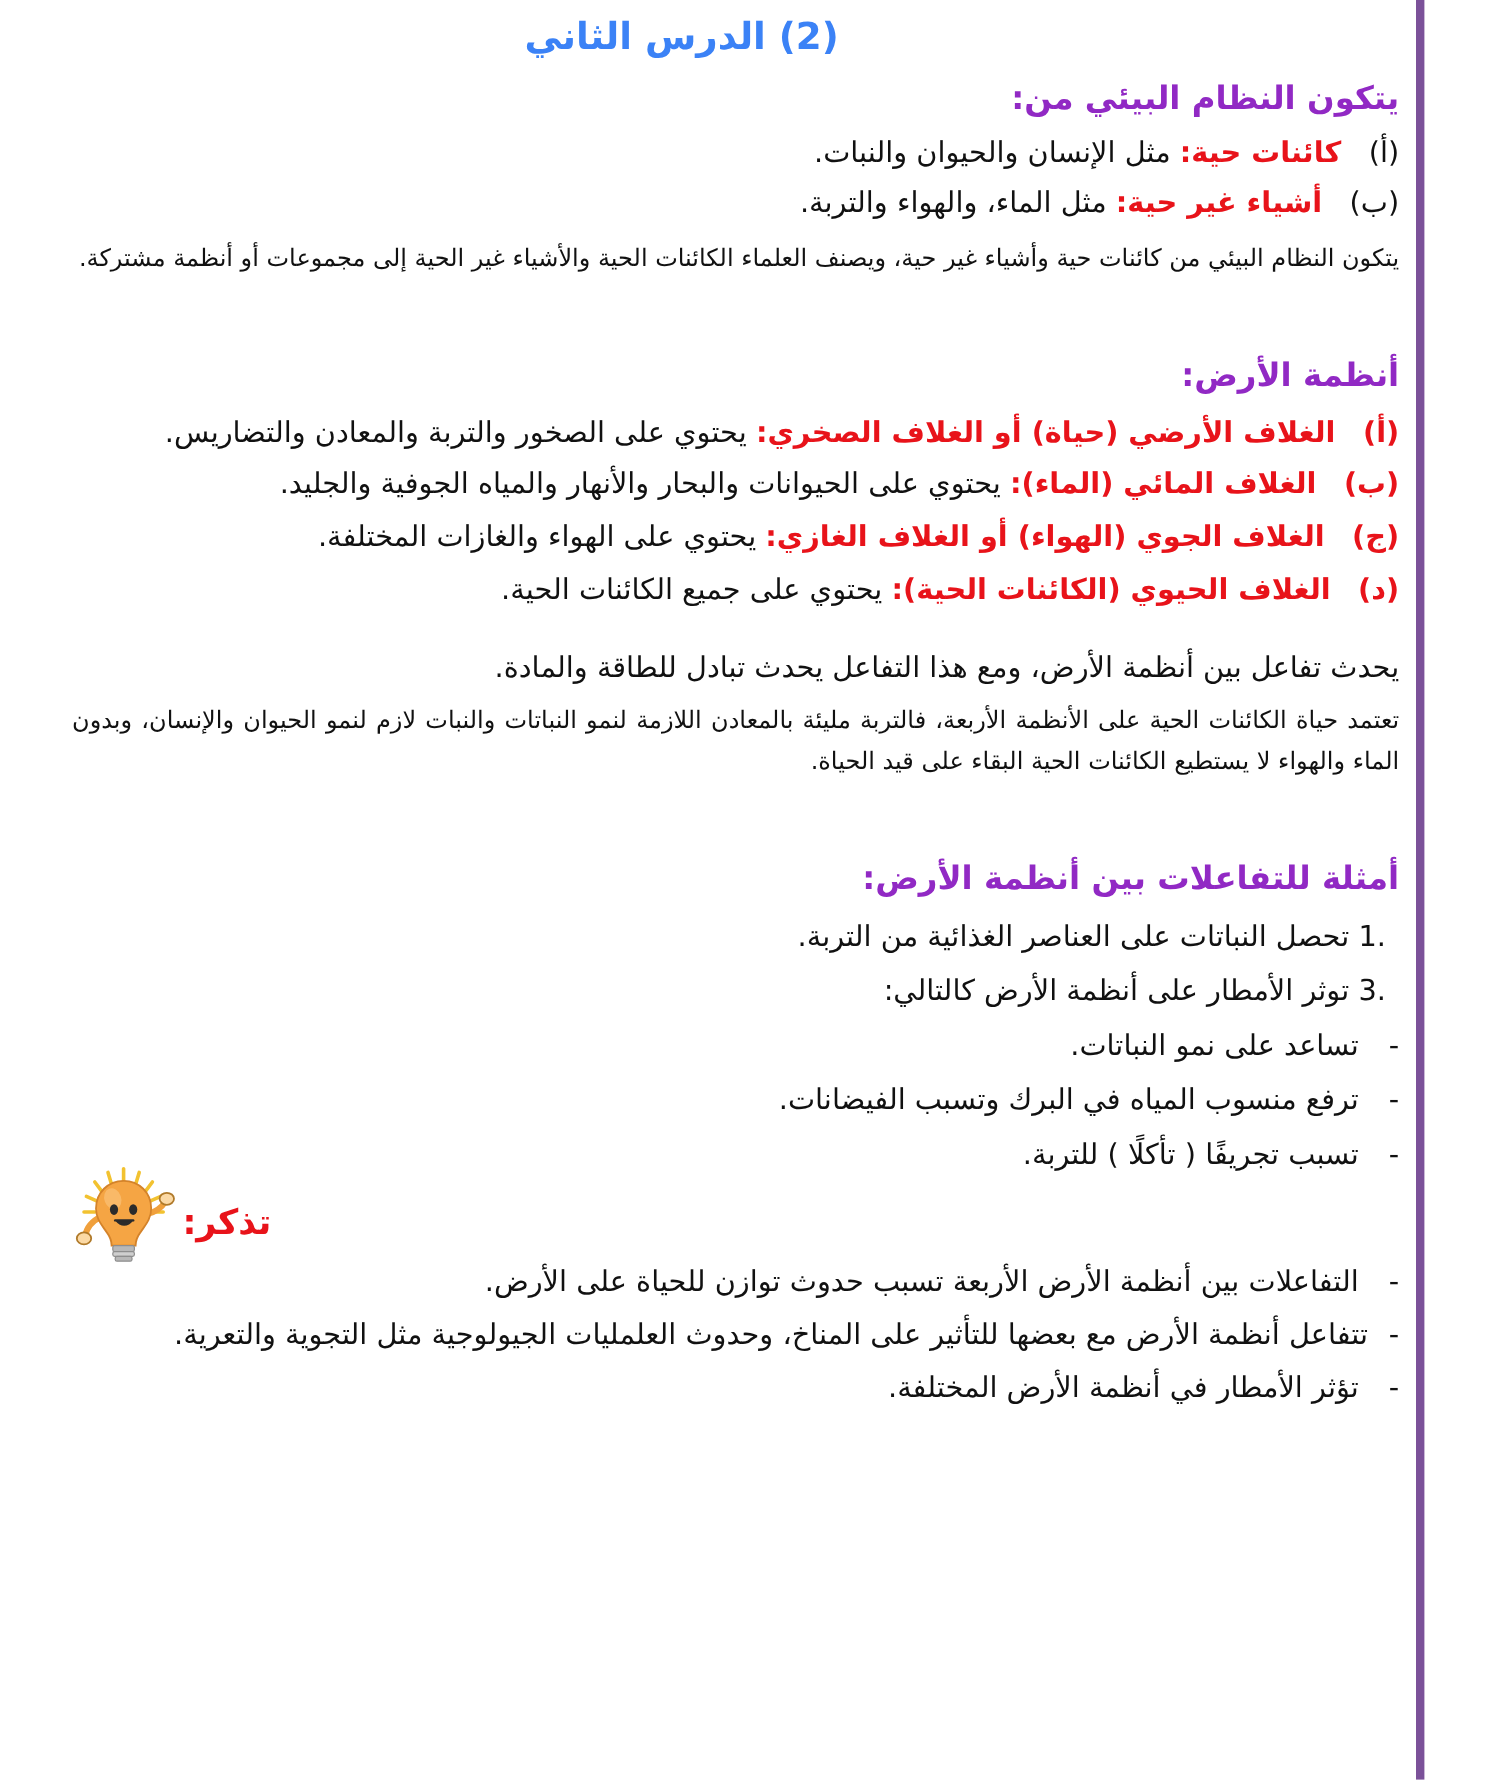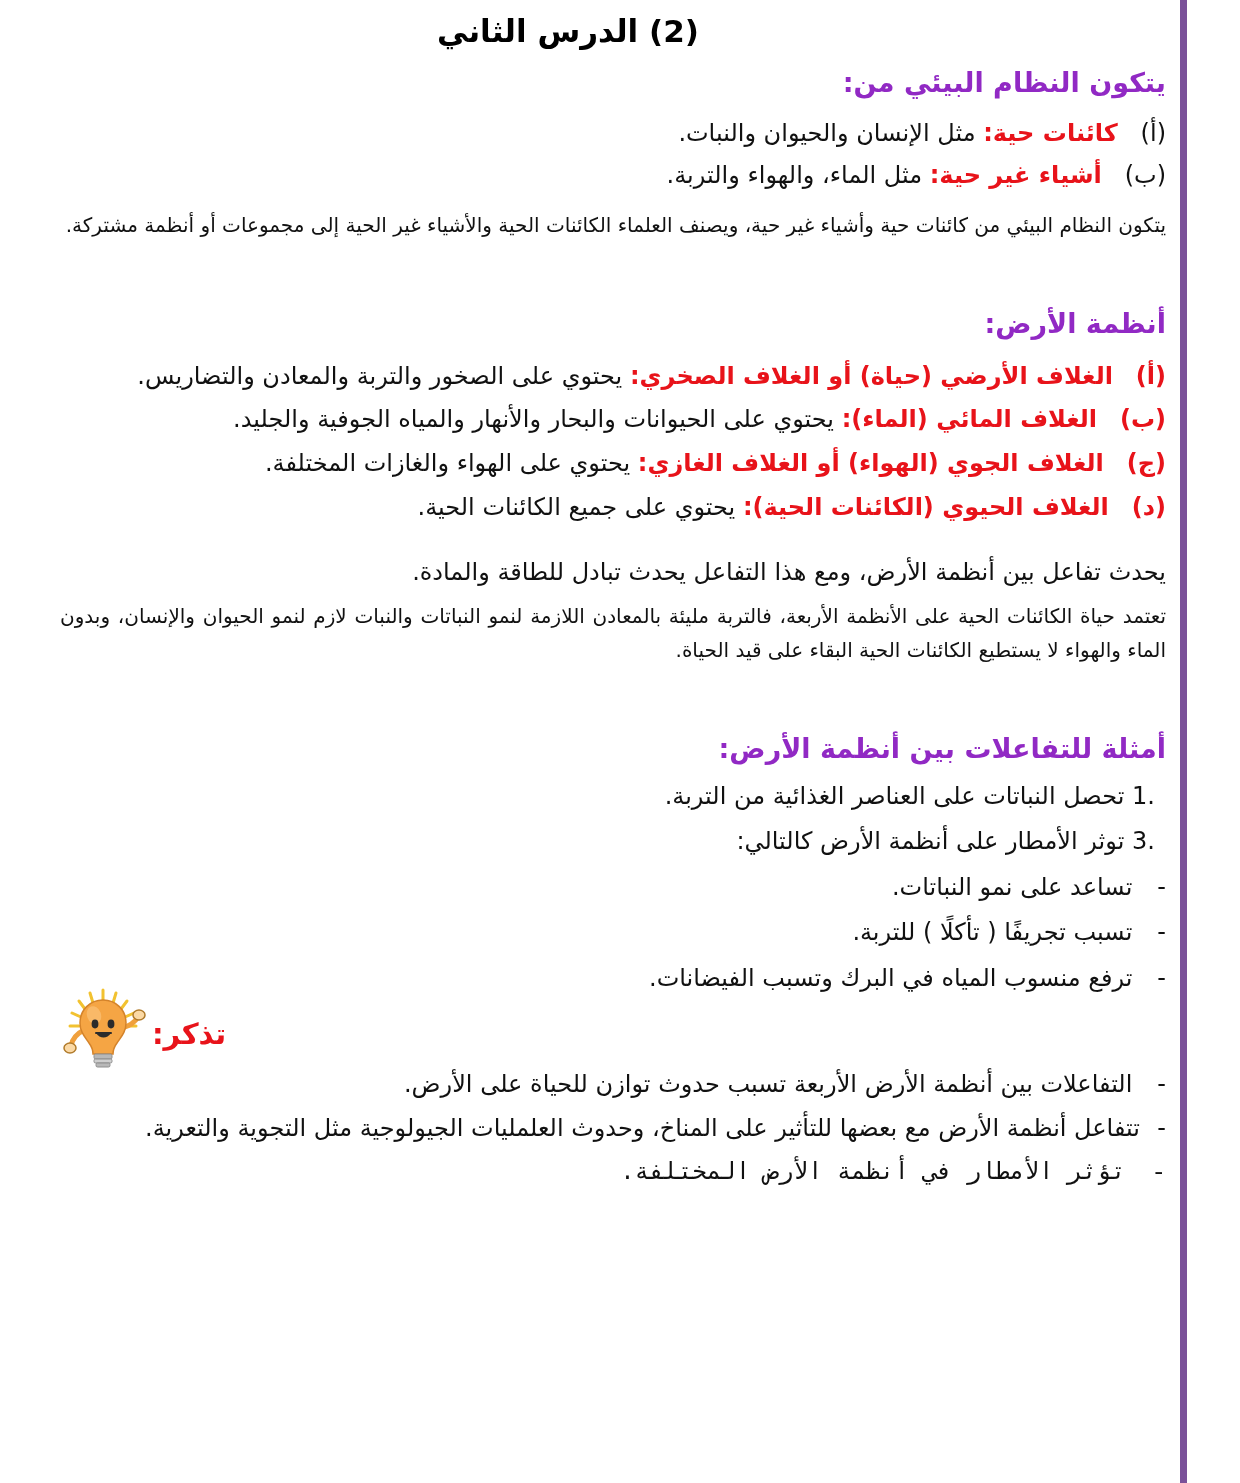--- a/index.html
+++ b/index.html
@@ -28,21 +28,21 @@
 
   .page {
     position: relative;
     width: 1240px;
     height: 1483px;
     padding: 4px 74px 0 60px;
   }
 
   
   .lesson-title {
-    color: #000000;
+    color: #3b82f6;
     font-weight: bold;
     font-size: 31px;
     text-align: center;
     letter-spacing: -0.5px;
     margin: 8px 0 4px 0;
     padding-right: 90px;
     line-height: 1.25;
   }
 
   
@@ -78,21 +78,21 @@
     color: #111111;
     font-size: 24px;
     line-height: 1.68;
     text-align: right;
     margin: 2px 0;
   }
 
   
   .lettered-list {
     list-style: none;
-    margin: 12px 0;
+    margin: 2px 0;
     padding: 0;
   }
   .lettered-item {
     font-size: 24px;
     line-height: 1.72;
     color: #111111;
     text-align: right;
     margin: 1px 0;
   }
 
@@ -256,27 +256,27 @@
       <span class="num">3.</span>
       <span class="rest">توثر الأمطار على أنظمة الأرض كالتالي:</span>
     </li>
   </ol>
 
   <ul class="dash-list">
     <li class="dash-item" style="padding-left:196px;">
       <span class="dash">-</span>
       <span class="rest">تساعد على نمو النباتات.</span>
     </li>
+    <li class="dash-item" style="padding-left:54px;">
+      <span class="dash">-</span>
+      <span class="rest">ترفع منسوب المياه في البرك وتسبب الفيضانات.</span>
+    </li>
     <li class="dash-item" style="padding-left:172px;">
       <span class="dash">-</span>
       <span class="rest">تسبب تجريفًا ( تأكلًا ) للتربة.</span>
-    </li>
-    <li class="dash-item" style="padding-left:54px;">
-      <span class="dash">-</span>
-      <span class="rest">ترفع منسوب المياه في البرك وتسبب الفيضانات.</span>
     </li>
   </ul>
 
   <div class="remember-row">
     <div class="bulb-wrap">
       <svg viewBox="0 0 86 84" xmlns="http://www.w3.org/2000/svg">
 
         <g stroke="#f2c230" stroke-width="3" stroke-linecap="round">
           <line x1="43" y1="4" x2="43" y2="14"></line>
           <line x1="30" y1="7" x2="33" y2="17"></line>
@@ -316,19 +316,19 @@
 
   <ul class="dash-list" style="margin-top:2px;">
     <li class="dash-item" style="padding-left:172px;">
       <span class="dash">-</span>
       <span class="rest">التفاعلات بين أنظمة الأرض الأربعة تسبب حدوث توازن للحياة على الأرض.</span>
     </li>
     <li class="remember-dash-item" style="padding-left:0;">
       <span class="dash">-</span>
       <span class="rd-text">تتفاعل أنظمة الأرض مع بعضها للتأثير على المناخ، وحدوث العلمليات الجيولوجية مثل التجوية والتعرية.</span>
     </li>
-    <li class="dash-item" style="padding-left:290px;font-family:Liberation Mono, monospace;">
+    <li class="dash-item" style="padding-left:290px;">
       <span class="dash">-</span>
       <span class="rest">تؤثر الأمطار في أنظمة الأرض المختلفة.</span>
     </li>
   </ul>
 
 </div>
 
 </body></html>

